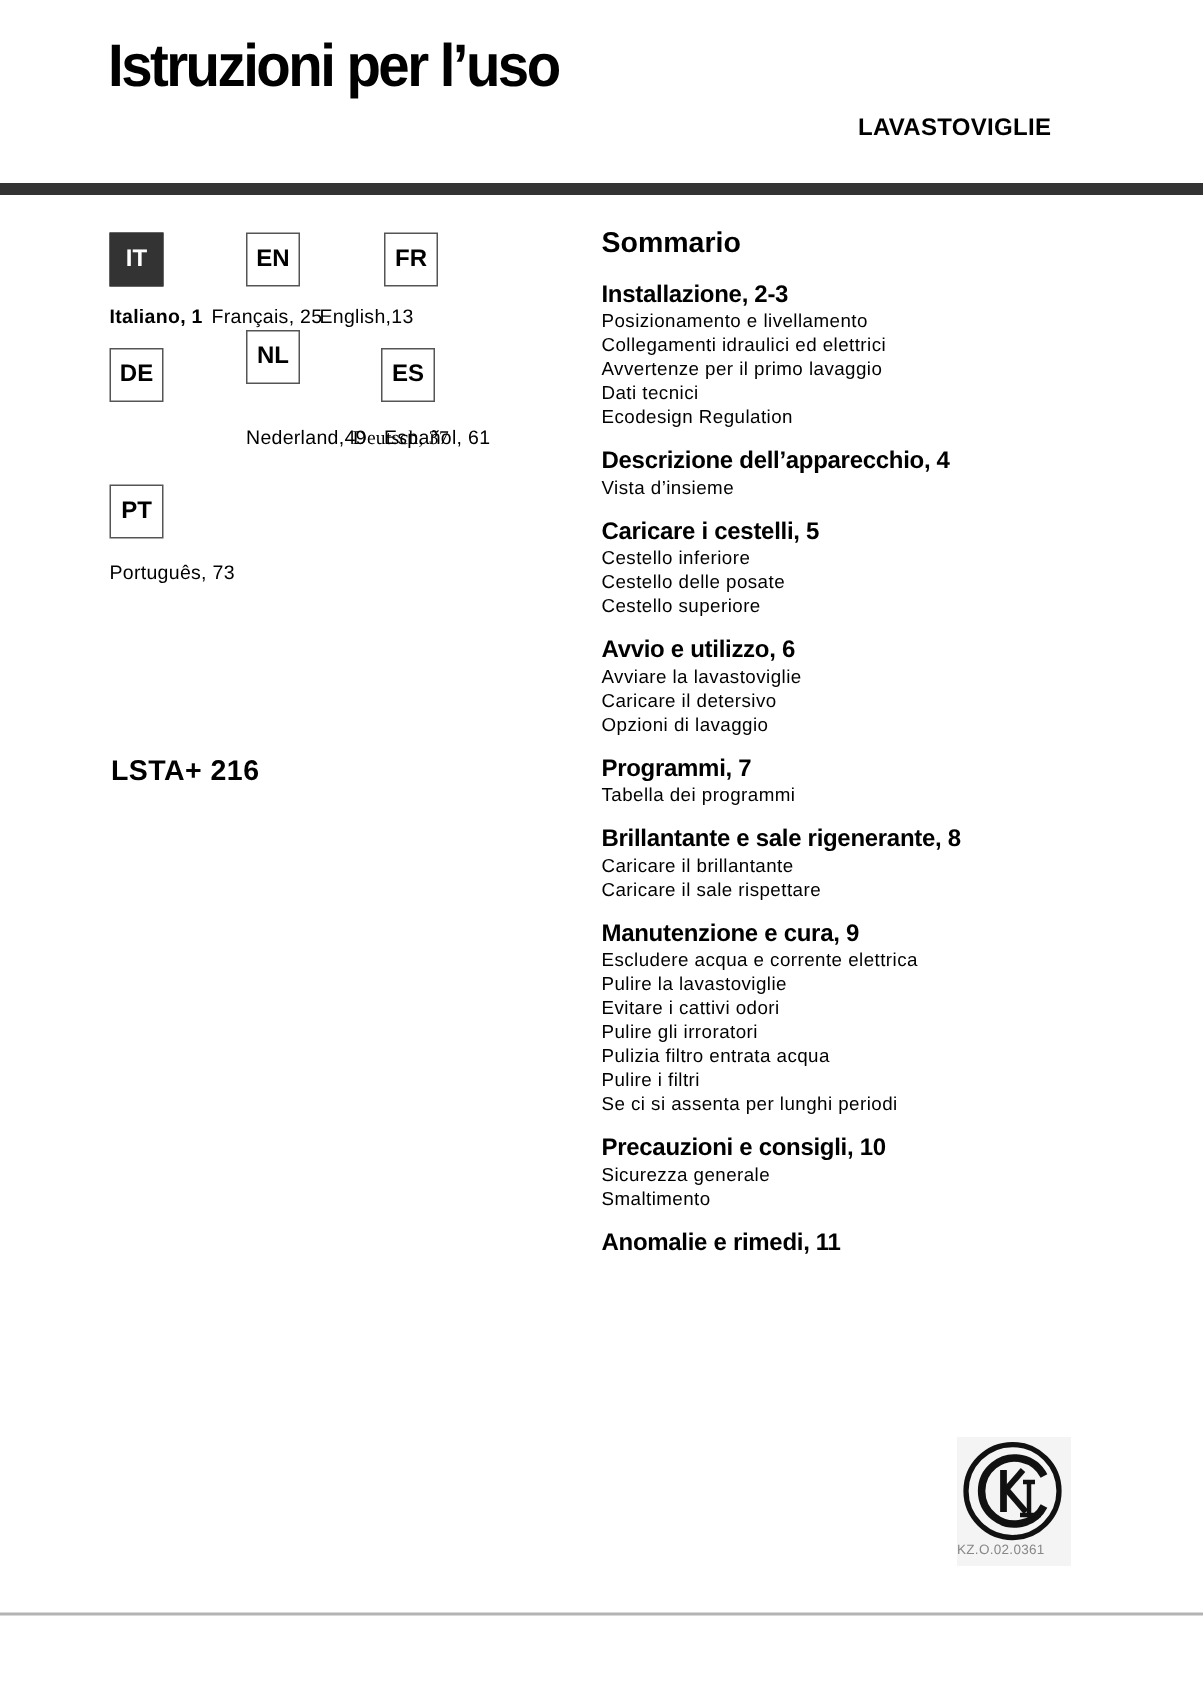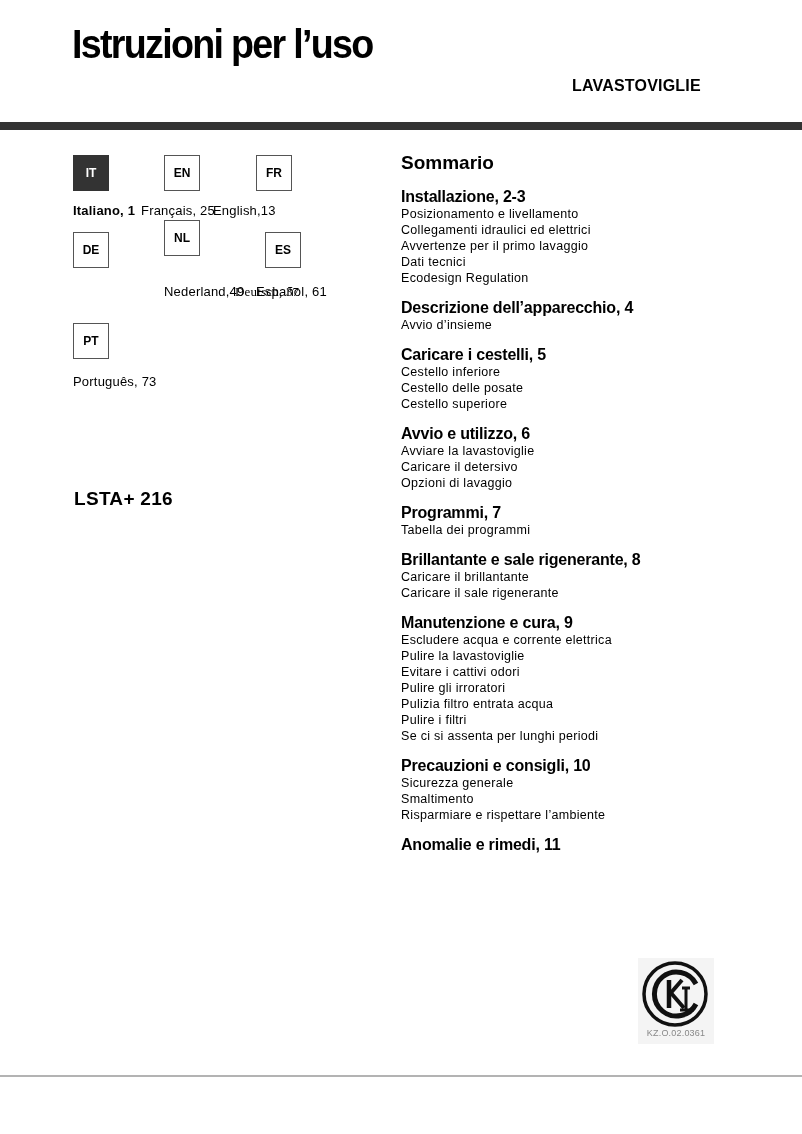--- a/index.html
+++ b/index.html
@@ -19,42 +19,42 @@
   .top-bar {
     position: absolute; left: 0; top: 122px; width: 802px; height: 8px; background: #333333;
   }
   .bottom-line {
     position: absolute; left: 0; top: 1075px; width: 802px; height: 2px; background: #b3b3b3;
   }
   .lang-box {
     position: absolute; width: 36px; height: 36px; box-sizing: border-box;
     border: 1px solid #555; background: #fff;
     display: flex; align-items: center; justify-content: center;
-    font-size: 12px; font-weight: bold; cursor: pointer;
+    font-size: 16px; font-weight: bold; cursor: pointer;
   }
   .lang-box.active { background: #333333; color: #fff; border-color: #333; }
   .lang-label {
     position: absolute; font-size: 13px; white-space: nowrap; letter-spacing: 0.2px;
   }
   .lang-label.bold { font-weight: bold; }
   .model {
-    position: absolute; left: 74px; top: 488px;
+    position: absolute; left: 74px; top: 504px;
     font-size: 19px; font-weight: bold; letter-spacing: 0.3px;
   }
   .toc { position: absolute; left: 401px; top: 152px; width: 340px; }
   .toc-heading { font-size: 19px; font-weight: bold; margin: 0 0 13px 0; line-height: 22px; }
   .toc-section { margin-bottom: 12px; }
   .toc-section-title { font-size: 16px; font-weight: bold; line-height: 19px; letter-spacing: -0.2px; }
   .toc-item { font-size: 12.5px; line-height: 16px; letter-spacing: 0.3px; }
   .logo {
     position: absolute; left: 638px; top: 958px; width: 76px; height: 86px;
     background: #f4f4f4;
   }
   .logo-code {
-    position: absolute; left: 0; top: 70px; width: 76px; text-align: center;
+    position: absolute; left: 0; top: 70px; width: 76px; 
     font-size: 9px; color: #888; letter-spacing: 0.2px;
   }
 </style>
 </head>
 <body>
 
 <div class="title">Istruzioni per l’uso</div>
 <div class="subtitle">LAVASTOVIGLIE</div>
 <div class="top-bar"></div>
 
@@ -62,21 +62,21 @@
   <div class="lang-box active" style="left:73px;top:155px;">IT</div>
   <div class="lang-box" style="left:164px;top:155px;">EN</div>
   <div class="lang-box" style="left:256px;top:155px;">FR</div>
 
   <div class="lang-label bold" style="left:73px;top:203px;">Italiano, 1</div>
   <div class="lang-label" style="left:141px;top:203px;">Français, 25</div>
   <div class="lang-label" style="left:213px;top:203px;">English,13</div>
 
   <div class="lang-box" style="left:73px;top:232px;">DE</div>
   <div class="lang-box" style="left:164px;top:220px;text-align:right;">NL</div>
-  <div class="lang-box" style="left:265px;top:232px;">ES</div>
+  <div class="lang-box" style="left:254px;top:232px;">ES</div>
 
   <div class="lang-label" style="left:164px;top:284px;">Nederland,49</div>
   <div class="lang-label" style="left:235px;top:284px;font-family:Liberation Serif, serif;">Deutsch, 37</div>
   <div class="lang-label" style="left:256px;top:284px;">Español, 61</div>
 
   <div class="lang-box" style="left:73px;top:323px;">PT</div>
   <div class="lang-label" style="left:73px;top:374px;">Português, 73</div>
 </div>
 
 <div class="model">LSTA+ 216</div>
@@ -88,21 +88,21 @@
     <div class="toc-section-title">Installazione, 2-3</div>
     <div class="toc-item">Posizionamento e livellamento</div>
     <div class="toc-item">Collegamenti idraulici ed elettrici</div>
     <div class="toc-item">Avvertenze per il primo lavaggio</div>
     <div class="toc-item">Dati tecnici</div>
     <div class="toc-item">Ecodesign Regulation</div>
   </div>
 
   <div class="toc-section">
     <div class="toc-section-title">Descrizione dell’apparecchio, 4</div>
-    <div class="toc-item">Avvio d’insieme</div>
+    <div class="toc-item">Vista d’insieme</div>
   </div>
 
   <div class="toc-section">
     <div class="toc-section-title">Caricare i cestelli, 5</div>
     <div class="toc-item">Cestello inferiore</div>
     <div class="toc-item">Cestello delle posate</div>
     <div class="toc-item">Cestello superiore</div>
   </div>
 
   <div class="toc-section">
@@ -113,39 +113,38 @@
   </div>
 
   <div class="toc-section">
     <div class="toc-section-title">Programmi, 7</div>
     <div class="toc-item">Tabella dei programmi</div>
   </div>
 
   <div class="toc-section">
     <div class="toc-section-title">Brillantante e sale rigenerante, 8</div>
     <div class="toc-item">Caricare il brillantante</div>
-    <div class="toc-item">Caricare il sale rigenerante</div>
+    <div class="toc-item">Caricare il sale rispettare</div>
   </div>
 
   <div class="toc-section">
     <div class="toc-section-title">Manutenzione e cura, 9</div>
     <div class="toc-item">Escludere acqua e corrente elettrica</div>
     <div class="toc-item">Pulire la lavastoviglie</div>
     <div class="toc-item">Evitare i cattivi odori</div>
     <div class="toc-item">Pulire gli irroratori</div>
     <div class="toc-item">Pulizia filtro entrata acqua</div>
     <div class="toc-item">Pulire i filtri</div>
     <div class="toc-item">Se ci si assenta per lunghi periodi</div>
   </div>
 
   <div class="toc-section">
     <div class="toc-section-title">Precauzioni e consigli, 10</div>
     <div class="toc-item">Sicurezza generale</div>
     <div class="toc-item">Smaltimento</div>
-    <div class="toc-item">Risparmiare e rispettare l’ambiente</div>
   </div>
 
   <div class="toc-section">
     <div class="toc-section-title">Anomalie e rimedi, 11</div>
   </div>
 
 </div>
 
 <div class="logo">
   <svg width="76" height="70" viewBox="0 0 76 70" style="position:absolute;left:0;top:0;">

